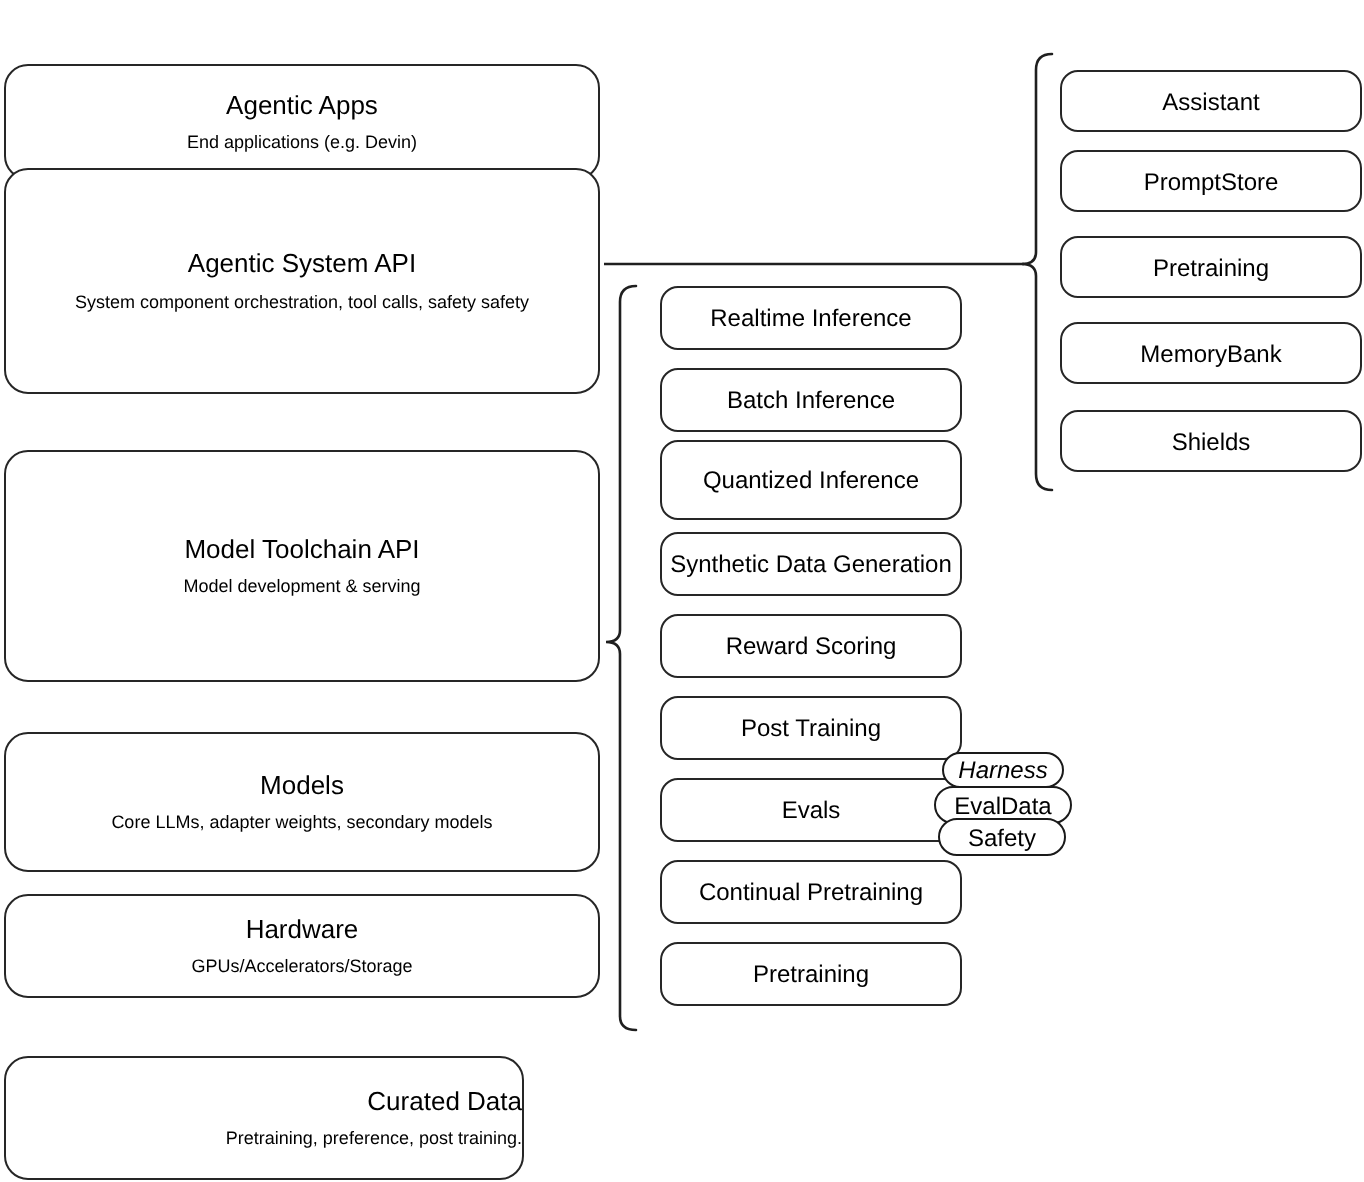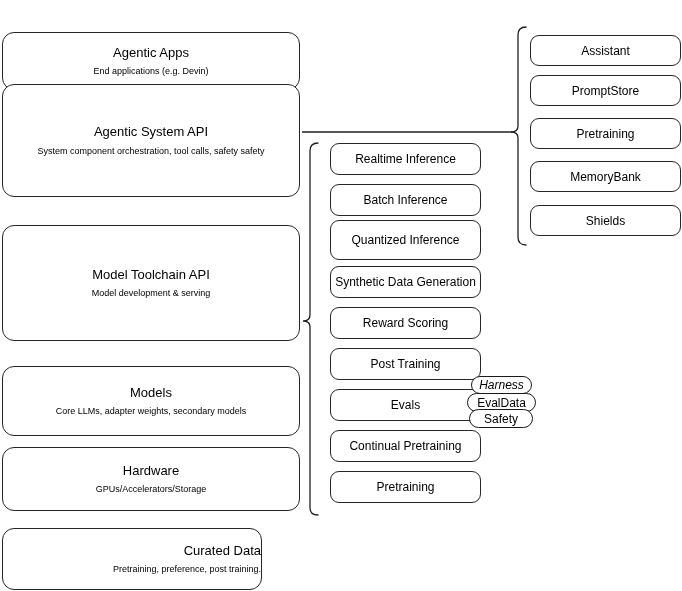--- a/index.html
+++ b/index.html
@@ -101,21 +101,21 @@
   <div class="box" style="left:2px; top:225px; width:298px; height:116px;">
     <div class="layer-title">Model Toolchain API</div>
     <div class="layer-sub">Model development &amp; serving</div>
   </div>
 
   <div class="box" style="left:2px; top:366px; width:298px; height:70px;">
     <div class="layer-title">Models</div>
     <div class="layer-sub">Core LLMs, adapter weights, secondary models</div>
   </div>
 
-  <div class="box" style="left:2px; top:447px; width:298px; height:64px;">
+  <div class="box" style="left:2px; top:447px; width:298px; height:52px;">
     <div class="layer-title">Hardware</div>
     <div class="layer-sub">GPUs/Accelerators/Storage</div>
   </div>
 
   <div class="box" style="left:2px; top:528px; width:260px; height:62px;align-items:flex-end;">
     <div class="layer-title">Curated Data</div>
     <div class="layer-sub">Pretraining, preference, post training.</div>
   </div>
 
   <div class="chip" style="left:330px; top:143px; width:151px; height:32px;">

